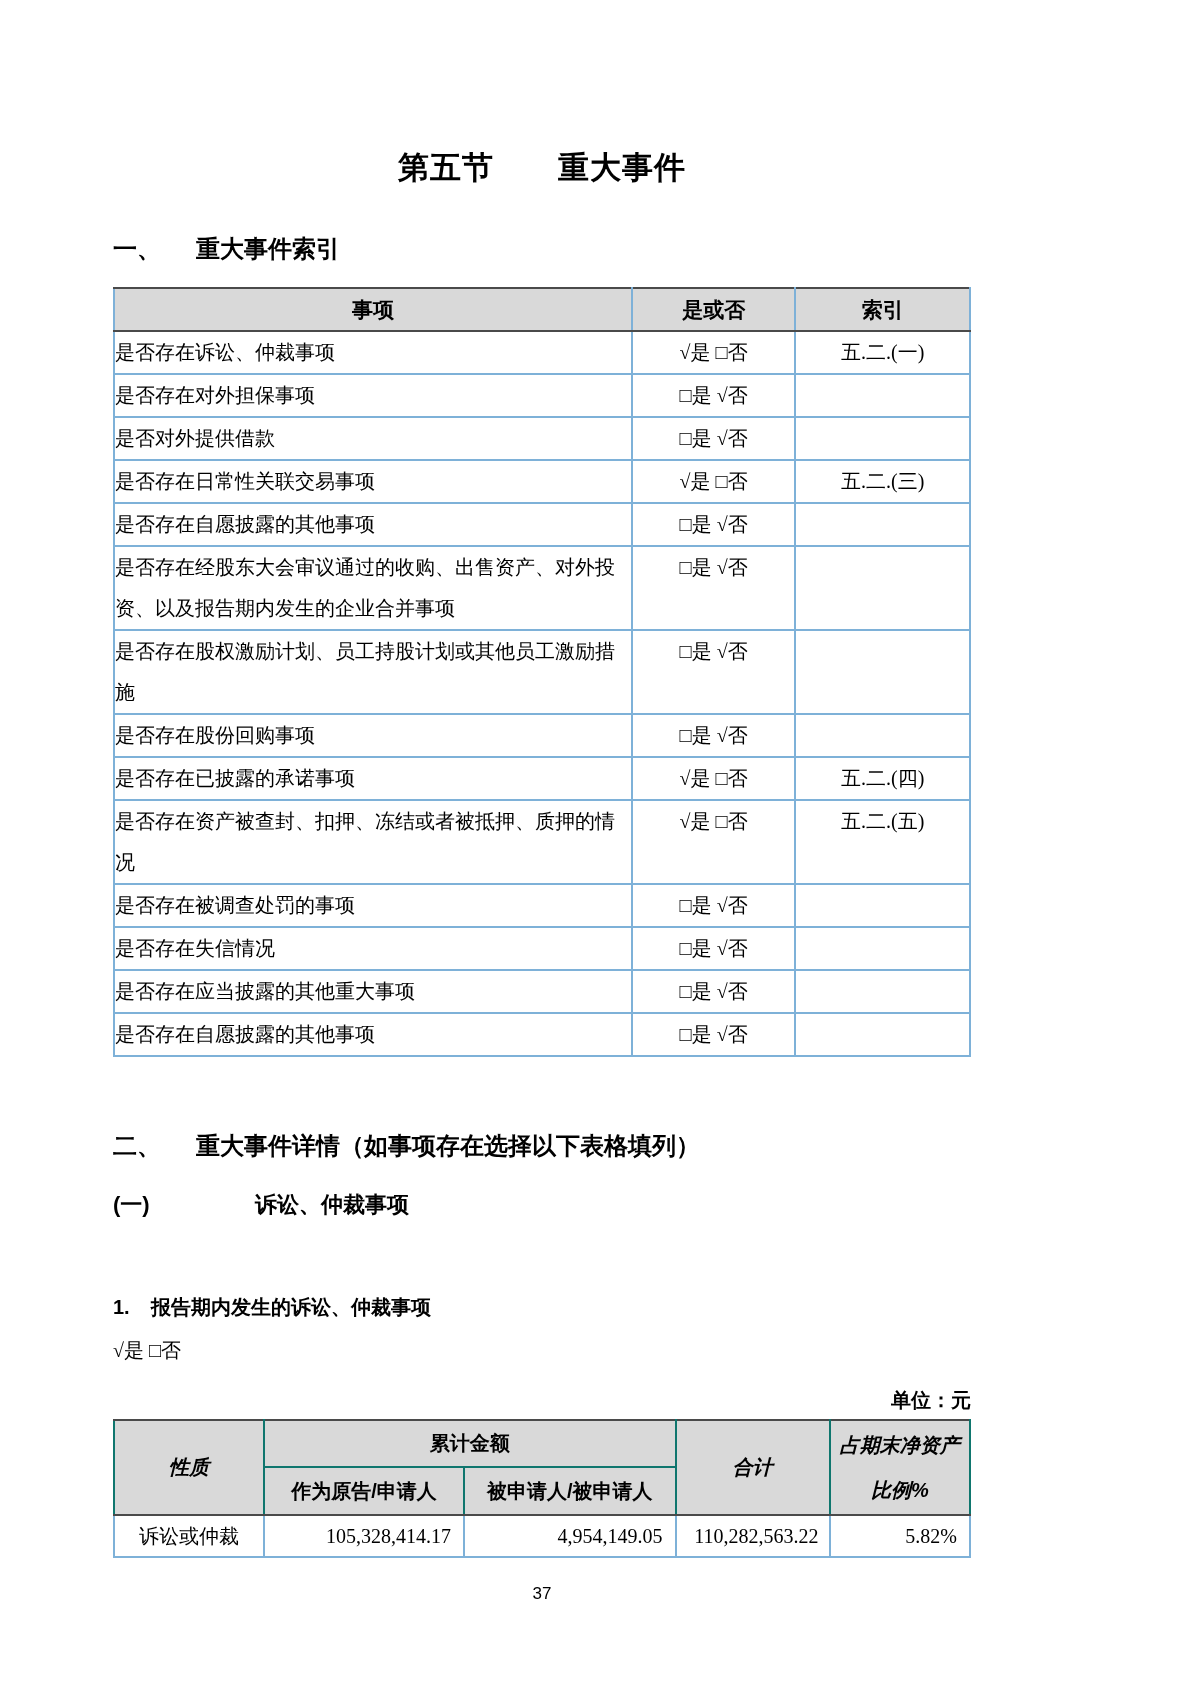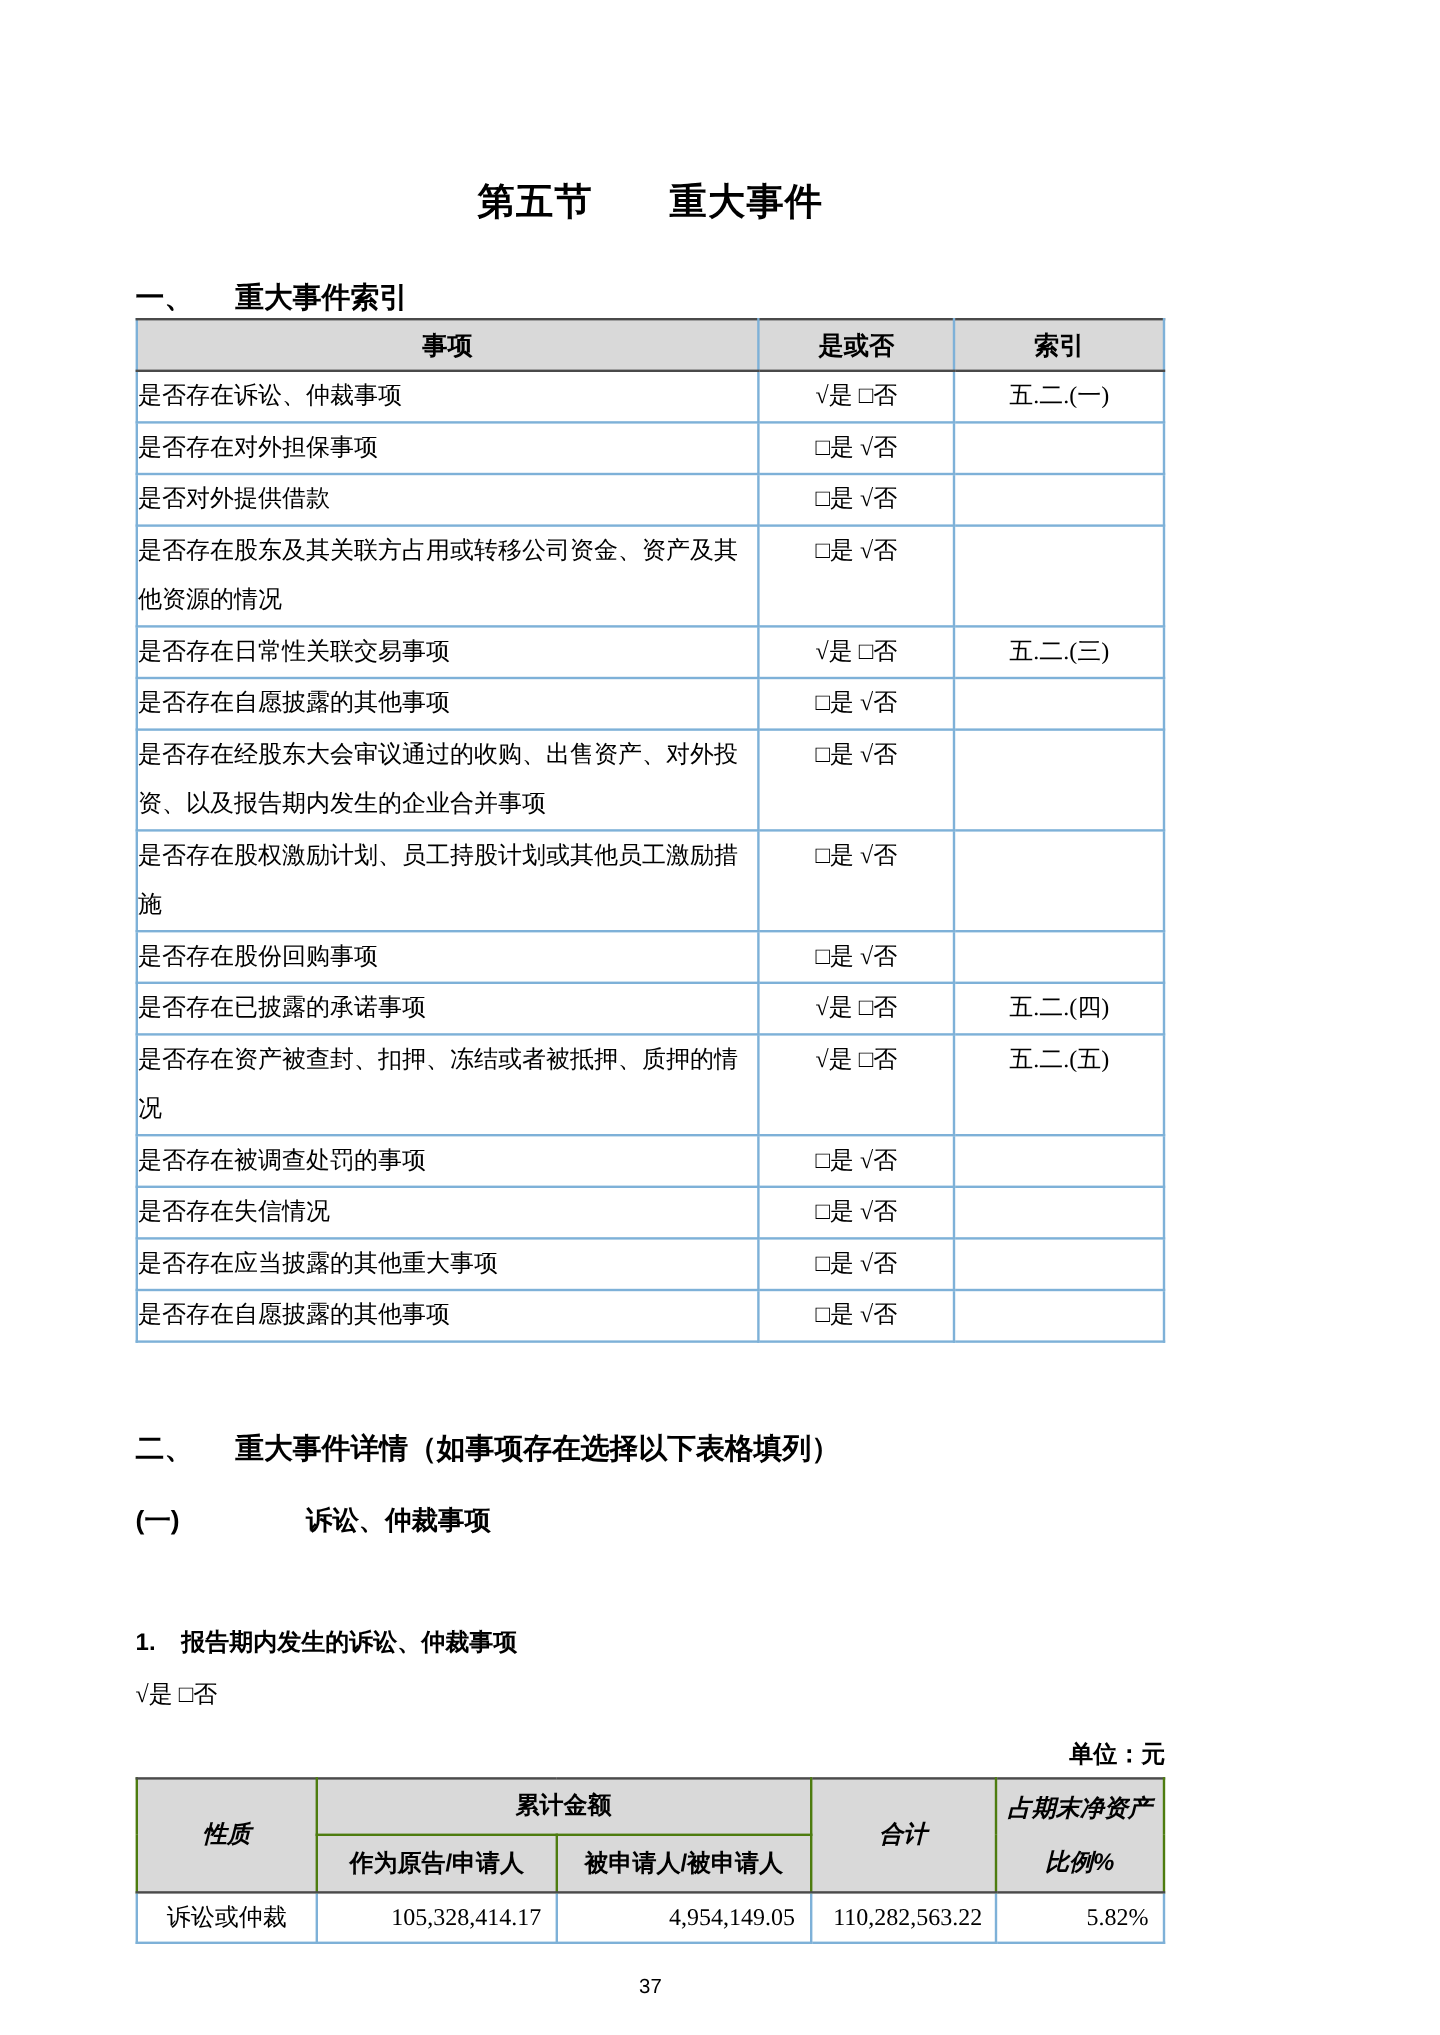--- a/index.html
+++ b/index.html
@@ -51,21 +51,21 @@
     margin-top:73px;
   }
   .item-heading .num { flex:0 0 38px; }
 
   .yesno-line { margin-top:16px; font-size:20px; line-height:27px; }
   .unit-line  { margin-top:24px; font-size:20px; line-height:25px; text-align:right;font-weight:bold; }
 
   
   table { border-collapse:collapse; width:100%; table-layout:fixed; }
 
-  .t1 { }
+  .t1 { margin-top:22px; }
   .t1 th {
     background:#d9d9d9;
     border:2px solid #7eb1d8;
     border-top:2px solid #4a4a4a;
     border-bottom:2px solid #4a4a4a;
     height:43px;
     font-family:"Liberation Sans","DejaVu Sans",sans-serif;
     font-weight:bold;
     font-size:21px;
     text-align:center;
@@ -79,21 +79,21 @@
     vertical-align:top;
   }
   .t1 tr.tall td { height:82px; }
   .t1 td.c-item  { text-align:left; padding-left:0; padding-right:10px; }
   .t1 td.c-yesno { text-align:center; }
   .t1 td.c-index { text-align:center; }
 
   .t2 { margin-top:6px; }
   .t2 th {
     background:#d9d9d9;
-    border:2px solid #4d7c0f;
+    border:2px solid #0f766e;
     font-family:"Liberation Sans","DejaVu Sans",sans-serif;
     font-weight:bold;
     font-size:20px;
     text-align:center;
     vertical-align:middle;
   }
   .t2 { border-top:2px solid #4a4a4a; }
   .t2 tr.hrow1 th { height:45px; line-height:45px; border-top:2px solid #4a4a4a; }
   .t2 tr.hrow1 th.rspan { line-height:45px; }
   .t2 tr.hrow2 th { height:46px; line-height:46px; border-bottom:2px solid #4a4a4a; }
@@ -148,25 +148,20 @@
         <td class="c-yesno">√是 □否</td>
         <td class="c-index">五.二.(一)</td>
       </tr>
       <tr>
         <td class="c-item">是否存在对外担保事项</td>
         <td class="c-yesno">□是 √否</td>
         <td class="c-index"></td>
       </tr>
       <tr>
         <td class="c-item">是否对外提供借款</td>
-        <td class="c-yesno">□是 √否</td>
-        <td class="c-index"></td>
-      </tr>
-      <tr class="tall">
-        <td class="c-item">是否存在股东及其关联方占用或转移公司资金、资产及其他资源的情况</td>
         <td class="c-yesno">□是 √否</td>
         <td class="c-index"></td>
       </tr>
       <tr>
         <td class="c-item">是否存在日常性关联交易事项</td>
         <td class="c-yesno">√是 □否</td>
         <td class="c-index">五.二.(三)</td>
       </tr>
       <tr>
         <td class="c-item">是否存在自愿披露的其他事项</td>

